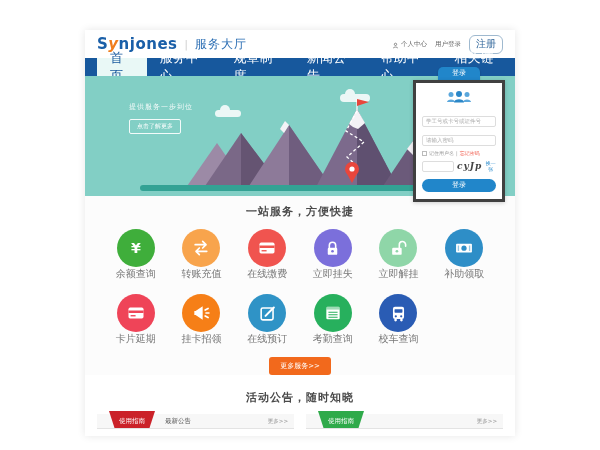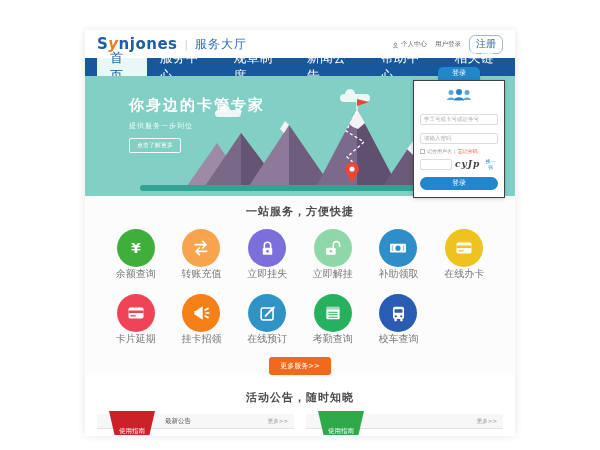--- a/index.html
+++ b/index.html
@@ -28,21 +28,21 @@
   .hero-sub { font-size:7px; margin-top:6px; color:rgba(255,255,255,.9); letter-spacing:1px; }
   .hero-cta { display:inline-block; margin-top:7px; border:1px solid rgba(255,255,255,.9); font-size:6px; padding:2px 7px; border-radius:2px; cursor:pointer; color:#fff; }
   .cloud { position:absolute; background:#ffffff; opacity:.85; border-radius:8px; z-index:1; }
   .cloud:before { content:""; position:absolute; background:inherit; border-radius:50%; width:10px; height:10px; top:-5px; left:5px; }
   .mountains { position:absolute; left:100px; bottom:7px; width:250px; height:92px; z-index:2; }
   .grass { position:absolute; left:55px; right:15px; bottom:5px; height:6px; background:#33a294; border-radius:3px; z-index:2; }
 
   
   .login { position:absolute; right:10px; top:-9px; width:92px; z-index:5; text-align:center; }
   .login-tab { width:42px; height:13px; margin:0 auto; background:#2186ca; color:#fff; font-size:7px; line-height:13px; border-radius:5px 5px 0 0; cursor:pointer; box-shadow:0 1px 2px rgba(0,0,0,.2); }
-  .login-body { background:#fff; border:1px solid #404040; box-shadow:0 1px 4px rgba(0,0,0,.18); padding:6px 6px 7px; }
+  .login-body { background:#fff; border:3px solid #404040; box-shadow:0 1px 4px rgba(0,0,0,.18); padding:6px 6px 7px; }
   .login-input { width:100%; height:11px; border:1px solid #ddd; border-radius:2px; font-size:5.5px; padding:0 3px; color:#555; margin-top:4px; }
   .login-input::placeholder { color:#aaa; }
   .remember-row { display:flex; align-items:center; gap:2px; margin-top:4px; font-size:5px; color:#999; }
   .cbx { width:5px; height:5px; border:1px solid #bbb; background:#fff; display:inline-block; }
   .forgot { color:#f05b4c; cursor:pointer; }
   .captcha-row { display:flex; align-items:center; gap:3px; margin-top:4px; }
   .captcha-input { width:32px; height:11px; border:1px solid #ddd; border-radius:2px; font-size:5.5px; }
   .captcha-code { font-family:"DejaVu Serif", serif; font-style:italic; font-weight:bold; font-size:9px; color:#444; letter-spacing:1px; }
   .captcha-change { font-size:5px; color:#2186ca; cursor:pointer; }
   .login-submit { margin-top:5px; width:100%; height:13px; background:#2186ca; border:none; border-radius:7px; color:#fff; font-size:7px; cursor:pointer; }
@@ -54,21 +54,21 @@
   .svc { text-align:center; cursor:pointer; }
   .svc-circle { width:38px; height:38px; border-radius:50%; margin:0 auto; display:flex; align-items:center; justify-content:center; }
   .svc-label { font-size:10px; color:#777; margin-top:0; }
   .more-btn { display:table; margin:11px auto 0; background:#f2691c; color:#fff; font-size:7px; padding:4px 11px; border-radius:3px; cursor:pointer; }
 
   
   .announce { padding-top:15px; background:#fff; }
   .panels { display:flex; gap:12px; margin:9px 12px 0; }
   .panel { flex:1; }
   .panel-head { position:relative; height:15px; background:#f7f7f7; border-bottom:1px solid #e3e3e3; }
-  .ribbon { position:absolute; left:12px; top:-3px; height:17px; line-height:17px; padding:12px 10px; color:#fff; font-size:6.5px; clip-path:polygon(0 0,100% 0,88% 100%,12% 100%); cursor:pointer; }
+  .ribbon { position:absolute; left:12px; top:-3px; height:17px; line-height:17px; padding:2px 10px; color:#fff; font-size:6.5px; clip-path:polygon(0 0,100% 0,88% 100%,12% 100%); cursor:pointer; }
   .ribbon.red { background:#cb2229; }
   .ribbon.green { background:#2faa4a; }
   .head-tab { position:absolute; left:68px; top:0; line-height:15px; font-size:6.5px; color:#555; cursor:pointer; }
   .head-more { position:absolute; right:6px; top:0; line-height:15px; font-size:5.5px; color:#999; cursor:pointer; }
   .panel-body { height:7px; background:#fff; }
 </style>
 </head>
 <body>
 
 <div class="site">
@@ -100,21 +100,20 @@
       <div class="nav-item">帮助中心</div>
       <div class="nav-item">相关链接</div>
     </div>
 
   <div class="hero">
     <div class="cloud" style="left:130px; top:34px; width:26px; height:7px;"></div>
     <div class="cloud" style="left:255px; top:18px; width:30px; height:8px;"></div>
     <div class="cloud" style="left:330px; top:48px; width:22px; height:6px;"></div>
 
     <div class="hero-text">
-      <div class="hero-title">你身边的卡管专家</div>
       <div class="hero-sub">提供服务一步到位</div>
       <span class="hero-cta">点击了解更多</span>
     </div>
 
     <svg class="mountains" viewBox="0 0 250 92" preserveAspectRatio="none">
       <polygon points="0,92 32,46 64,92" fill="#9c8aa6"></polygon>
       <polygon points="18,92 56,36 98,92" fill="#7a6887"></polygon>
       <polygon points="56,36 98,92 56,92" fill="#655472"></polygon>
       <polygon points="62,92 104,28 148,92" fill="#8d7a99"></polygon>
       <polygon points="104,28 148,92 104,92" fill="#6f5d7e"></polygon>
@@ -176,20 +175,30 @@
         <div class="svc">
           <div class="svc-circle" style="background: rgb(248, 164, 76);">
             <svg width="20" height="20" viewBox="0 0 24 24">
               <path d="M5 8h13M14 4l4 4-4 4" stroke="#fff" fill="none" stroke-width="2" stroke-linecap="round" stroke-linejoin="round"></path>
               <path d="M19 16H6M10 12l-4 4 4 4" stroke="#fff" fill="none" stroke-width="2" stroke-linecap="round" stroke-linejoin="round"></path>
             </svg>
           </div>
           <div class="svc-label">转账充值</div>
         </div>
         <div class="svc">
+          <div class="svc-circle" style="background: rgb(240, 84, 79);">
+            <svg width="20" height="20" viewBox="0 0 24 24">
+              <rect x="3" y="5.5" width="18" height="13" rx="2" fill="#fff"></rect>
+              <rect x="3" y="9" width="18" height="3" fill="#f0544f"></rect>
+              <rect x="5.5" y="14.5" width="6" height="1.6" fill="#f0544f"></rect>
+            </svg>
+          </div>
+          <div class="svc-label">在线缴费</div>
+        </div>
+        <div class="svc">
           <div class="svc-circle" style="background: rgb(123, 111, 219);">
             <svg width="19" height="19" viewBox="0 0 24 24">
               <path d="M8 11V8a4 4 0 0 1 8 0v3" stroke="#fff" fill="none" stroke-width="2" stroke-linecap="round" stroke-linejoin="round"></path>
               <rect x="6" y="11" width="12" height="9" rx="1.5" fill="#fff"></rect>
               <circle cx="12" cy="15.5" r="1.7" fill="#7b6fdb"></circle>
             </svg>
           </div>
           <div class="svc-label">立即挂失</div>
         </div>
         <div class="svc">
@@ -205,30 +214,20 @@
         <div class="svc">
           <div class="svc-circle" style="background: rgb(46, 142, 199);">
             <svg width="20" height="20" viewBox="0 0 24 24">
               <rect x="2.5" y="7" width="19" height="10.5" rx="1" fill="#fff"></rect>
               <circle cx="12" cy="12.2" r="3.1" fill="#2e8ec7"></circle>
               <rect x="4.5" y="9" width="1.6" height="6.5" fill="#2e8ec7" opacity=".5"></rect>
               <rect x="17.9" y="9" width="1.6" height="6.5" fill="#2e8ec7" opacity=".5"></rect>
             </svg>
           </div>
           <div class="svc-label">补助领取</div>
-        </div>
-        <div class="svc">
-          <div class="svc-circle" style="background: rgb(238, 194, 31);">
-            <svg width="20" height="20" viewBox="0 0 24 24">
-              <rect x="3" y="5.5" width="18" height="13" rx="2" fill="#fff"></rect>
-              <rect x="3" y="9" width="18" height="3" fill="#eec21f"></rect>
-              <rect x="5.5" y="14.5" width="6" height="1.6" fill="#eec21f"></rect>
-            </svg>
-          </div>
-          <div class="svc-label">在线办卡</div>
         </div>
         <div class="svc">
           <div class="svc-circle" style="background: rgb(239, 68, 88);">
             <svg width="20" height="20" viewBox="0 0 24 24">
               <rect x="3" y="5.5" width="18" height="13" rx="2" fill="#fff"></rect>
               <rect x="3" y="9" width="18" height="3" fill="#ef4458"></rect>
               <rect x="5.5" y="14.5" width="6" height="1.6" fill="#ef4458"></rect>
             </svg>
           </div>
           <div class="svc-label">卡片延期</div>

